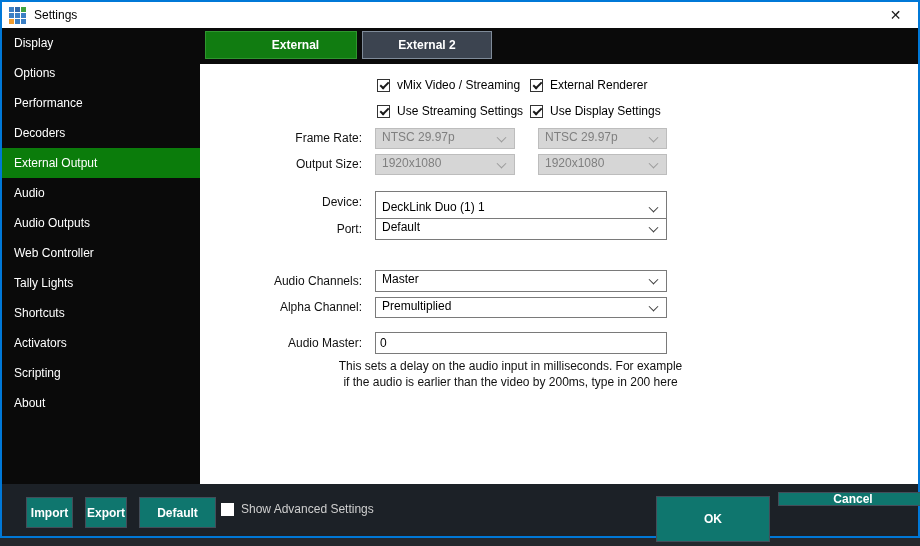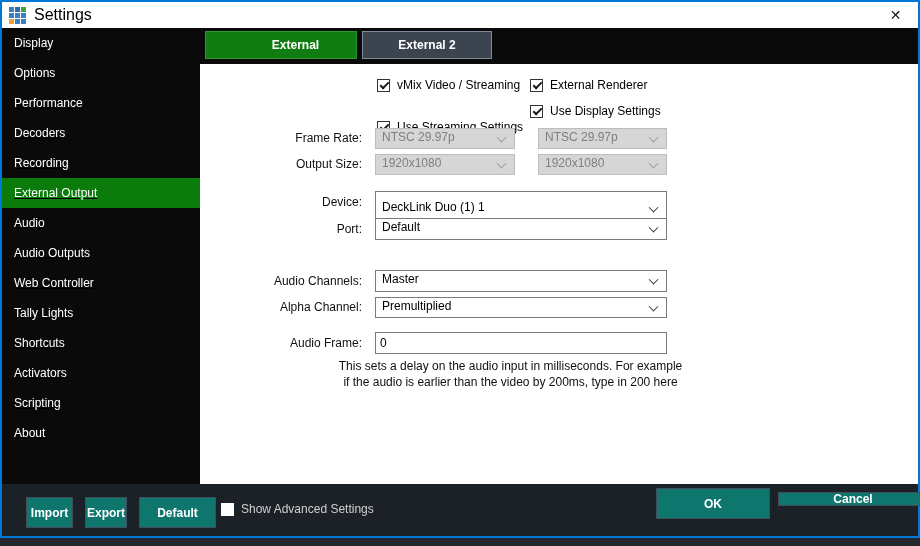--- a/index.html
+++ b/index.html
@@ -16,28 +16,28 @@
     display:flex; flex-direction:column;
     background:#0a0a0a;
   }
   
   .titlebar {
     height:26px; background:#ffffff; display:flex; align-items:center;
     padding-left:7px; flex:0 0 auto;
   }
   .app-icon { display:grid; grid-template-columns:repeat(3,5px); grid-auto-rows:5px; gap:1px; margin-right:8px; }
   .app-icon span { display:block; }
-  .title-text { font-size:16px; color:#000; }
+  .title-text { font-size:12px; color:#000; }
   .close-btn {
     margin-left:auto; width:45px; height:26px; display:flex; align-items:center; justify-content:center;
     font-size:14px; color:#1a1a1a; font-weight:100; cursor:default;
   }
   
   .main { flex:1 1 auto; display:flex; min-height:0; }
-  .sidebar { width:198px; background:#0a0a0a; flex:0 0 auto;text-decoration:underline; }
+  .sidebar { width:198px; background:#0a0a0a; flex:0 0 auto; }
   .nav-item {
     height:30px; display:flex; align-items:center; padding-left:12px;
     color:#ffffff; font-size:12px; cursor:default;
   }
   .nav-item.selected { background:#0b7c0b; }
   .content { flex:1 1 auto; display:flex; flex-direction:column; background:#0a0a0a; min-width:0; }
   .tabbar { height:36px; position:relative; flex:0 0 auto; background:#0a0a0a; }
   .tab {
     position:absolute; top:3px; height:28px; display:flex; align-items:center; justify-content:center;
     font-size:12px; font-weight:bold; color:#fff; cursor:default;
@@ -117,23 +117,20 @@
         </div>
       <div class="nav-item">
           <span>Options</span>
         </div>
       <div class="nav-item">
           <span>Performance</span>
         </div>
       <div class="nav-item">
           <span>Decoders</span>
         </div>
-      <div class="nav-item">
-          <span>Recording</span>
-        </div>
       <div class="nav-item selected">
           <span>External Output</span>
         </div>
       <div class="nav-item">
           <span>Audio</span>
         </div>
       <div class="nav-item">
           <span>Audio Outputs</span>
         </div>
       <div class="nav-item">
@@ -165,21 +162,21 @@
       <div class="panel">
 
         <div class="cb checked" style="left:177px; top:14px;">
           <span class="box"></span>
           <span>vMix Video / Streaming</span>
         </div>
         <div class="cb checked" style="left:330px; top:14px;">
           <span class="box"></span>
           <span>External Renderer</span>
         </div>
-        <div class="cb checked" style="left:177px; top:56px;text-align:center;">
+        <div class="cb checked" style="left:177px; top:40px;text-align:center;">
           <span class="box"></span>
           <span>Use Streaming Settings</span>
         </div>
         <div class="cb checked" style="left:330px; top:40px;">
           <span class="box"></span>
           <span>Use Display Settings</span>
         </div>
 
         <div class="flabel" style="top:64px; line-height:21px;">Frame Rate:</div>
         <div class="dd disabled" style="left:175px; top:64px; width:140px; height:21px;">
@@ -218,35 +215,35 @@
           <span>Master</span>
           <span class="chev"></span>
         </div>
 
         <div class="flabel" style="top:233px; line-height:21px;">Alpha Channel:</div>
         <div class="dd" style="left:175px; top:233px; width:292px; height:21px;">
           <span>Premultiplied</span>
           <span class="chev"></span>
         </div>
 
-        <div class="flabel" style="top:268px; line-height:22px;">Audio Frame:</div>
+        <div class="flabel" style="top:268px; line-height:22px;">Audio Master:</div>
         <input class="txt" style="left: 175px; top: 268px; width: 292px; height: 22px;" value="0">
 
         <div class="help">This sets a delay on the audio input in milliseconds. For example if the audio is earlier than the video by 200ms, type in 200 here</div>
       </div>
     </div>
   </div>
 
   <div class="bottombar">
     <div class="dkbtn" style="left:4px; top:13px; width:47px; height:31px;">Import</div>
     <div class="dkbtn" style="left:63px; top:13px; width:42px; height:31px;">Export</div>
     <div class="dkbtn" style="left:117px; top:13px; width:77px; height:31px;">Default</div>
 
     <div class="cb cb-dark" style="left:219px; top:18px;">
       <span class="box"></span>
       <span>Show Advanced Settings</span>
     </div>
 
-    <div class="dkbtn" style="left:634px; top:4px; width:114px; height:31px;">OK</div>
+    <div class="dkbtn" style="left:634px; top:12px; width:114px; height:46px;">OK</div>
     <div class="dkbtn" style="left:756px; top:8px; width:150px; height:14px;">Cancel</div>
   </div>
 
 </div>
 
 </body></html>

